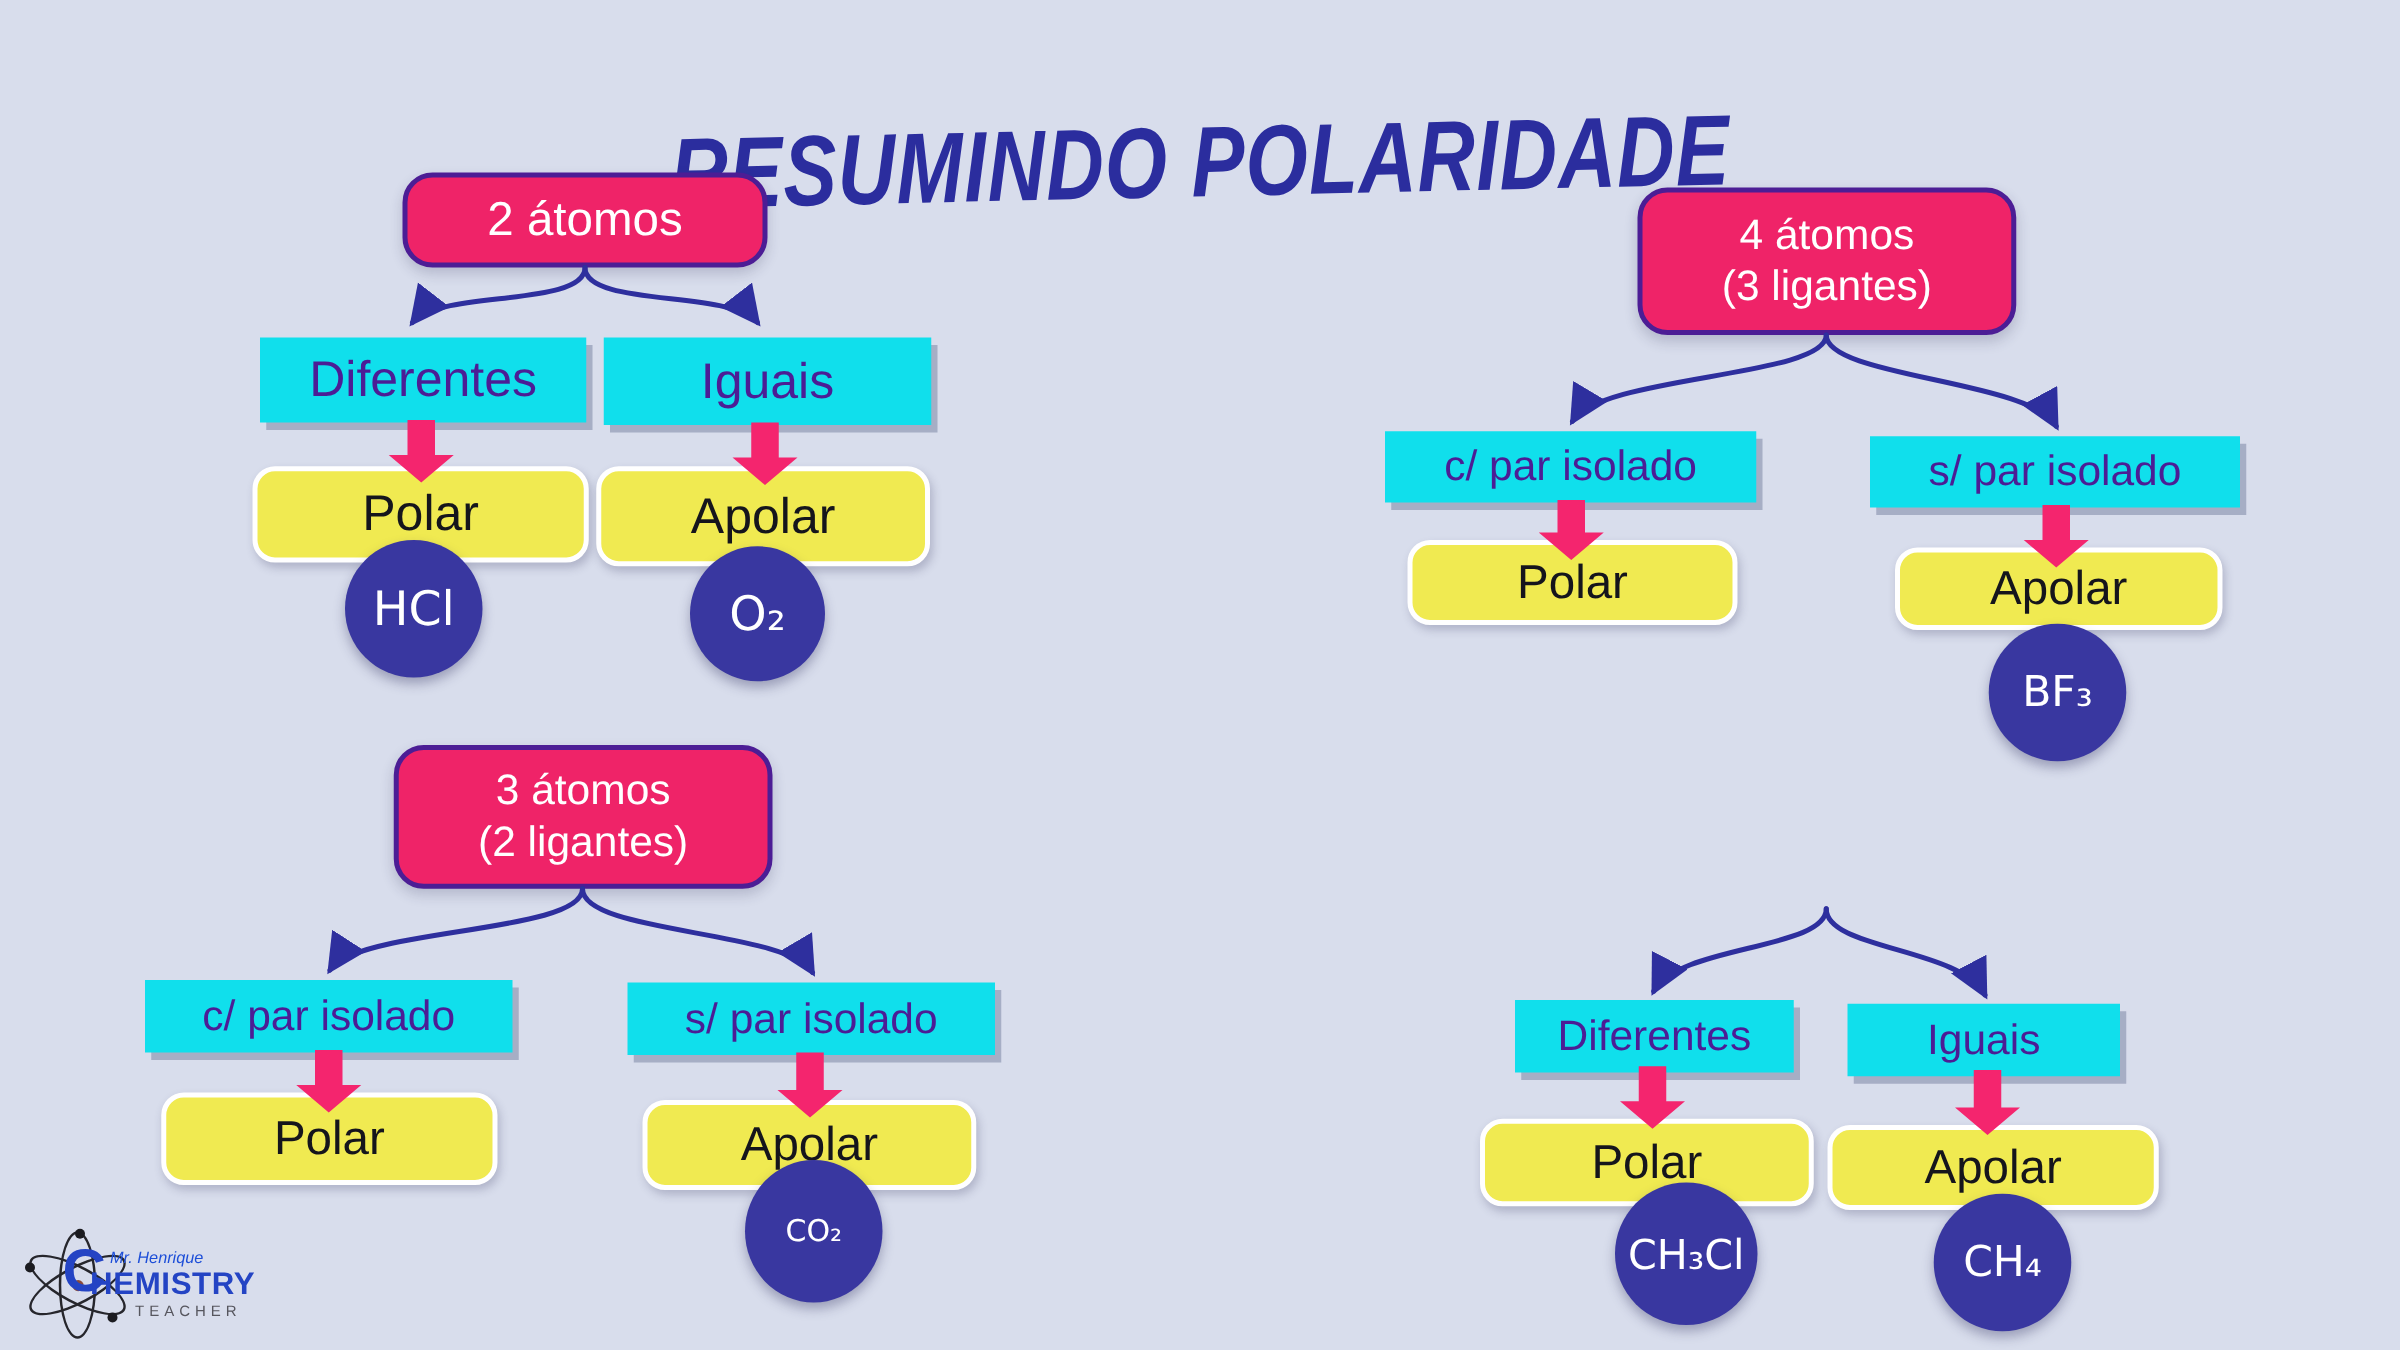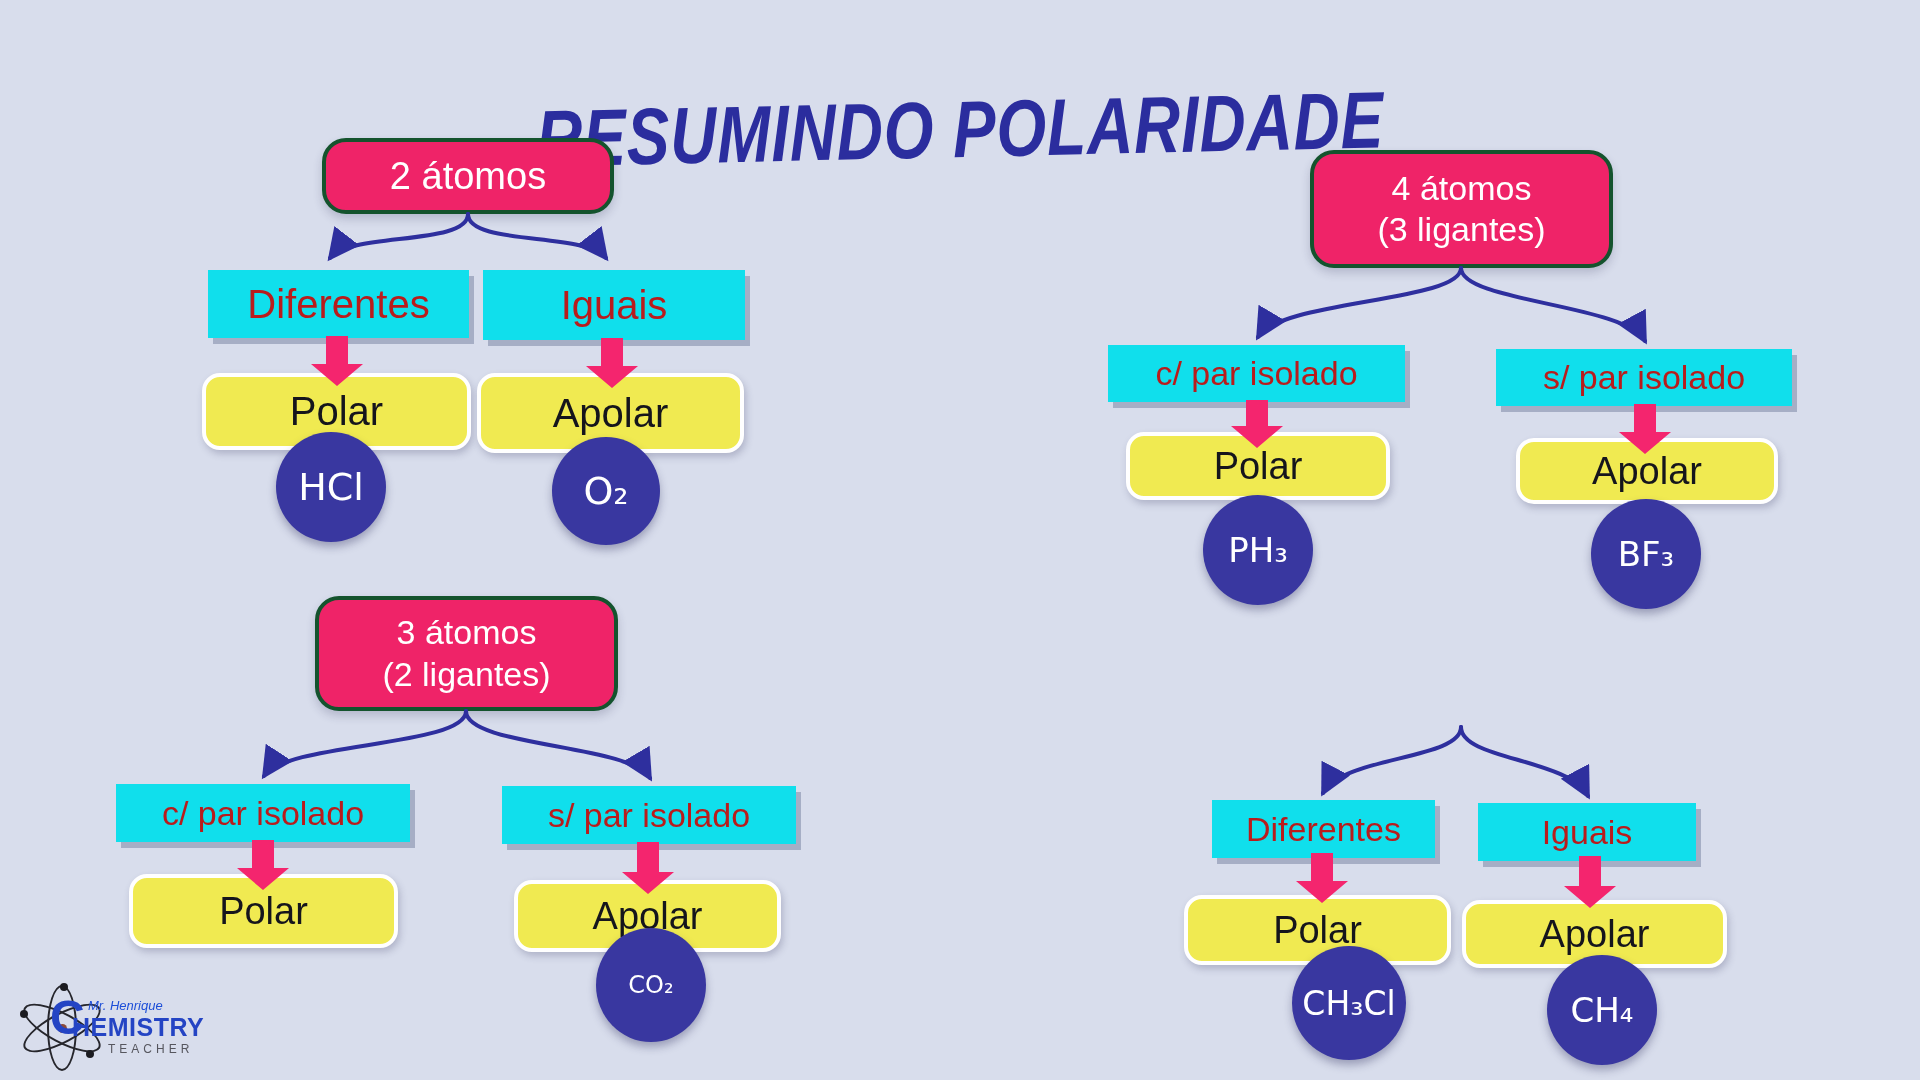--- a/index.html
+++ b/index.html
@@ -18,26 +18,26 @@
     transform:translateX(-50%) rotate(-1.3deg) scaleX(.8);
     font-size:80px;font-weight:bold;font-style:italic;
     color:var(--title-blue);letter-spacing:1px;
   }
   .tree{position:absolute;inset:0;pointer-events:none}
   .node{
     position:absolute;display:flex;align-items:center;justify-content:center;
     text-align:center;box-sizing:border-box;z-index:2;pointer-events:auto;
   }
   .pink{
-    background:var(--root-pink);color:#fff;border:4px solid #14532d;border-radius:24px;
+    background:var(--root-pink);color:#fff;border:4px solid #4c1d95;border-radius:24px;
     flex-direction:column;line-height:1.22;box-shadow:0 5px 10px rgba(40,40,80,.20);
   }
   .root-l2:empty{display:none}
   .cyan{
-    background:var(--branch-cyan);color:#b91c1c;
+    background:var(--branch-cyan);color:#4c1d95;
     box-shadow:5px 6px 0 rgba(125,135,165,.55);
   }
   .yellow{
     background:var(--result-yellow);color:#15151c;border:4px solid #fff;
     border-radius:18px;box-shadow:2px 4px 7px rgba(60,60,100,.25);
   }
   .circle{
     background:var(--molecule-blue);color:#fff;border-radius:50%;z-index:5;
     font-family:"DejaVu Sans","Liberation Sans",sans-serif;
     box-shadow:0 5px 9px rgba(40,40,90,.35);
@@ -81,21 +81,20 @@
 
 <div class="tree">
   <div class="node pink" style="left:1310px;top:150px;width:303px;height:118px;font-size:34px">
     <span class="root-l1">4 átomos</span>
     <span class="root-l2">(3 ligantes)</span>
   </div>
   <div class="node cyan" style="left:1108px;top:345px;width:297px;height:57px;font-size:34px">c/ par isolado</div>
   <div class="node cyan" style="left:1496px;top:349px;width:296px;height:57px;font-size:34px">s/ par isolado</div>
   <div class="node yellow" style="left:1126px;top:432px;width:264px;height:68px;font-size:38px">Polar</div>
   <div class="node yellow" style="left:1516px;top:438px;width:262px;height:66px;font-size:38px">Apolar</div>
-  <div class="node circle" style="left:1203px;top:495px;width:110px;height:110px;font-size:34px">PH₃</div>
   <div class="node circle" style="left:1591px;top:499px;width:110px;height:110px;font-size:34px">BF₃</div>
 </div>
 
 <div class="tree">
   <div class="node pink" style="left:315px;top:596px;width:303px;height:115px;font-size:34px">
     <span class="root-l1">3 átomos</span>
     <span class="root-l2">(2 ligantes)</span>
   </div>
   <div class="node cyan" style="left:116px;top:784px;width:294px;height:58px;font-size:34px">c/ par isolado</div>
   <div class="node cyan" style="left:502px;top:786px;width:294px;height:58px;font-size:34px">s/ par isolado</div>

